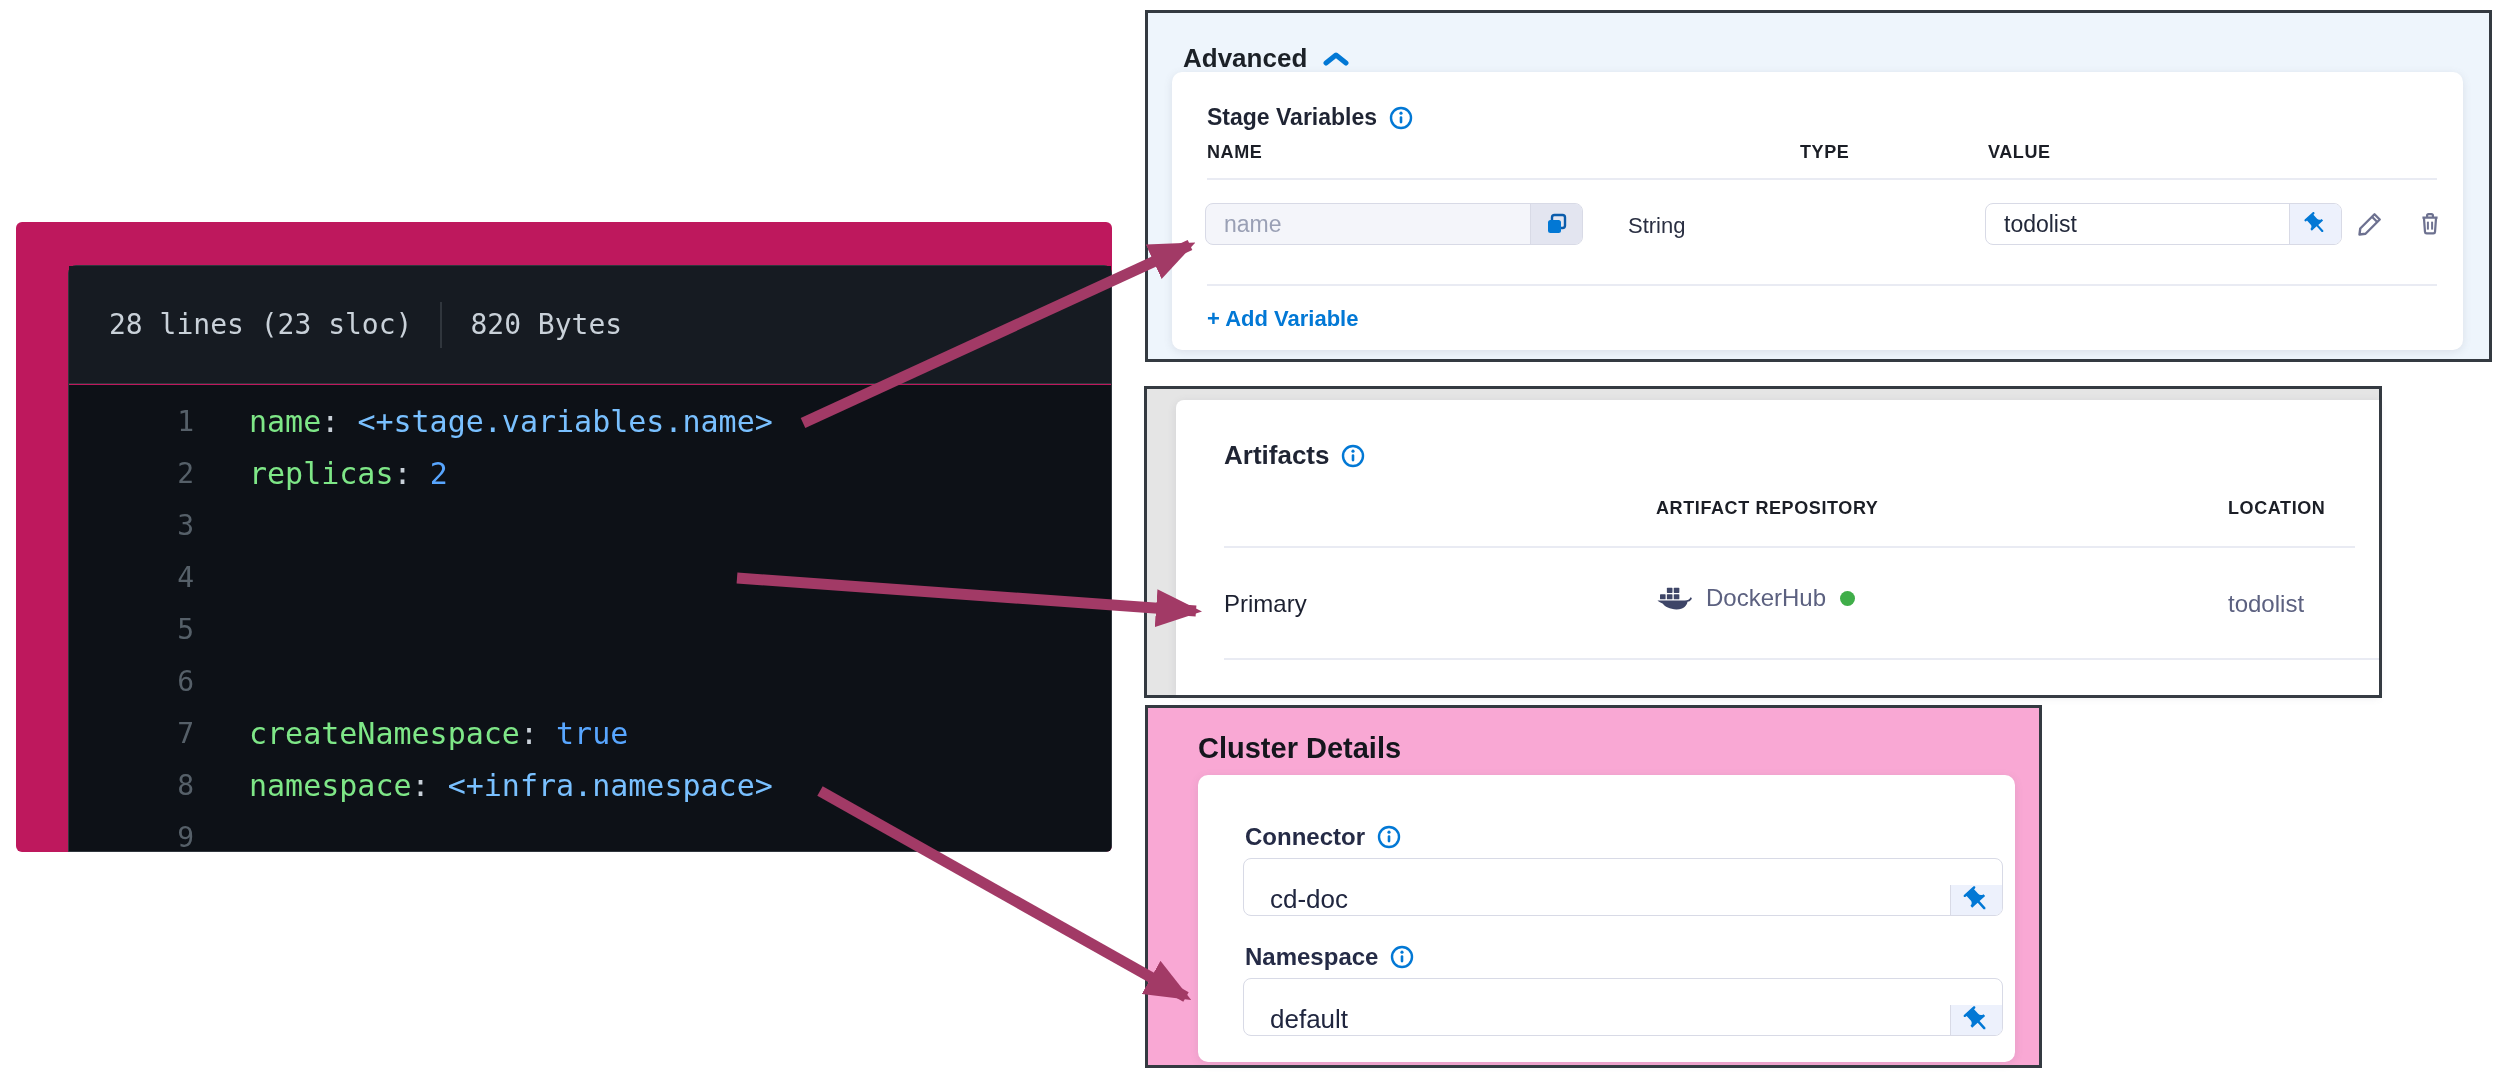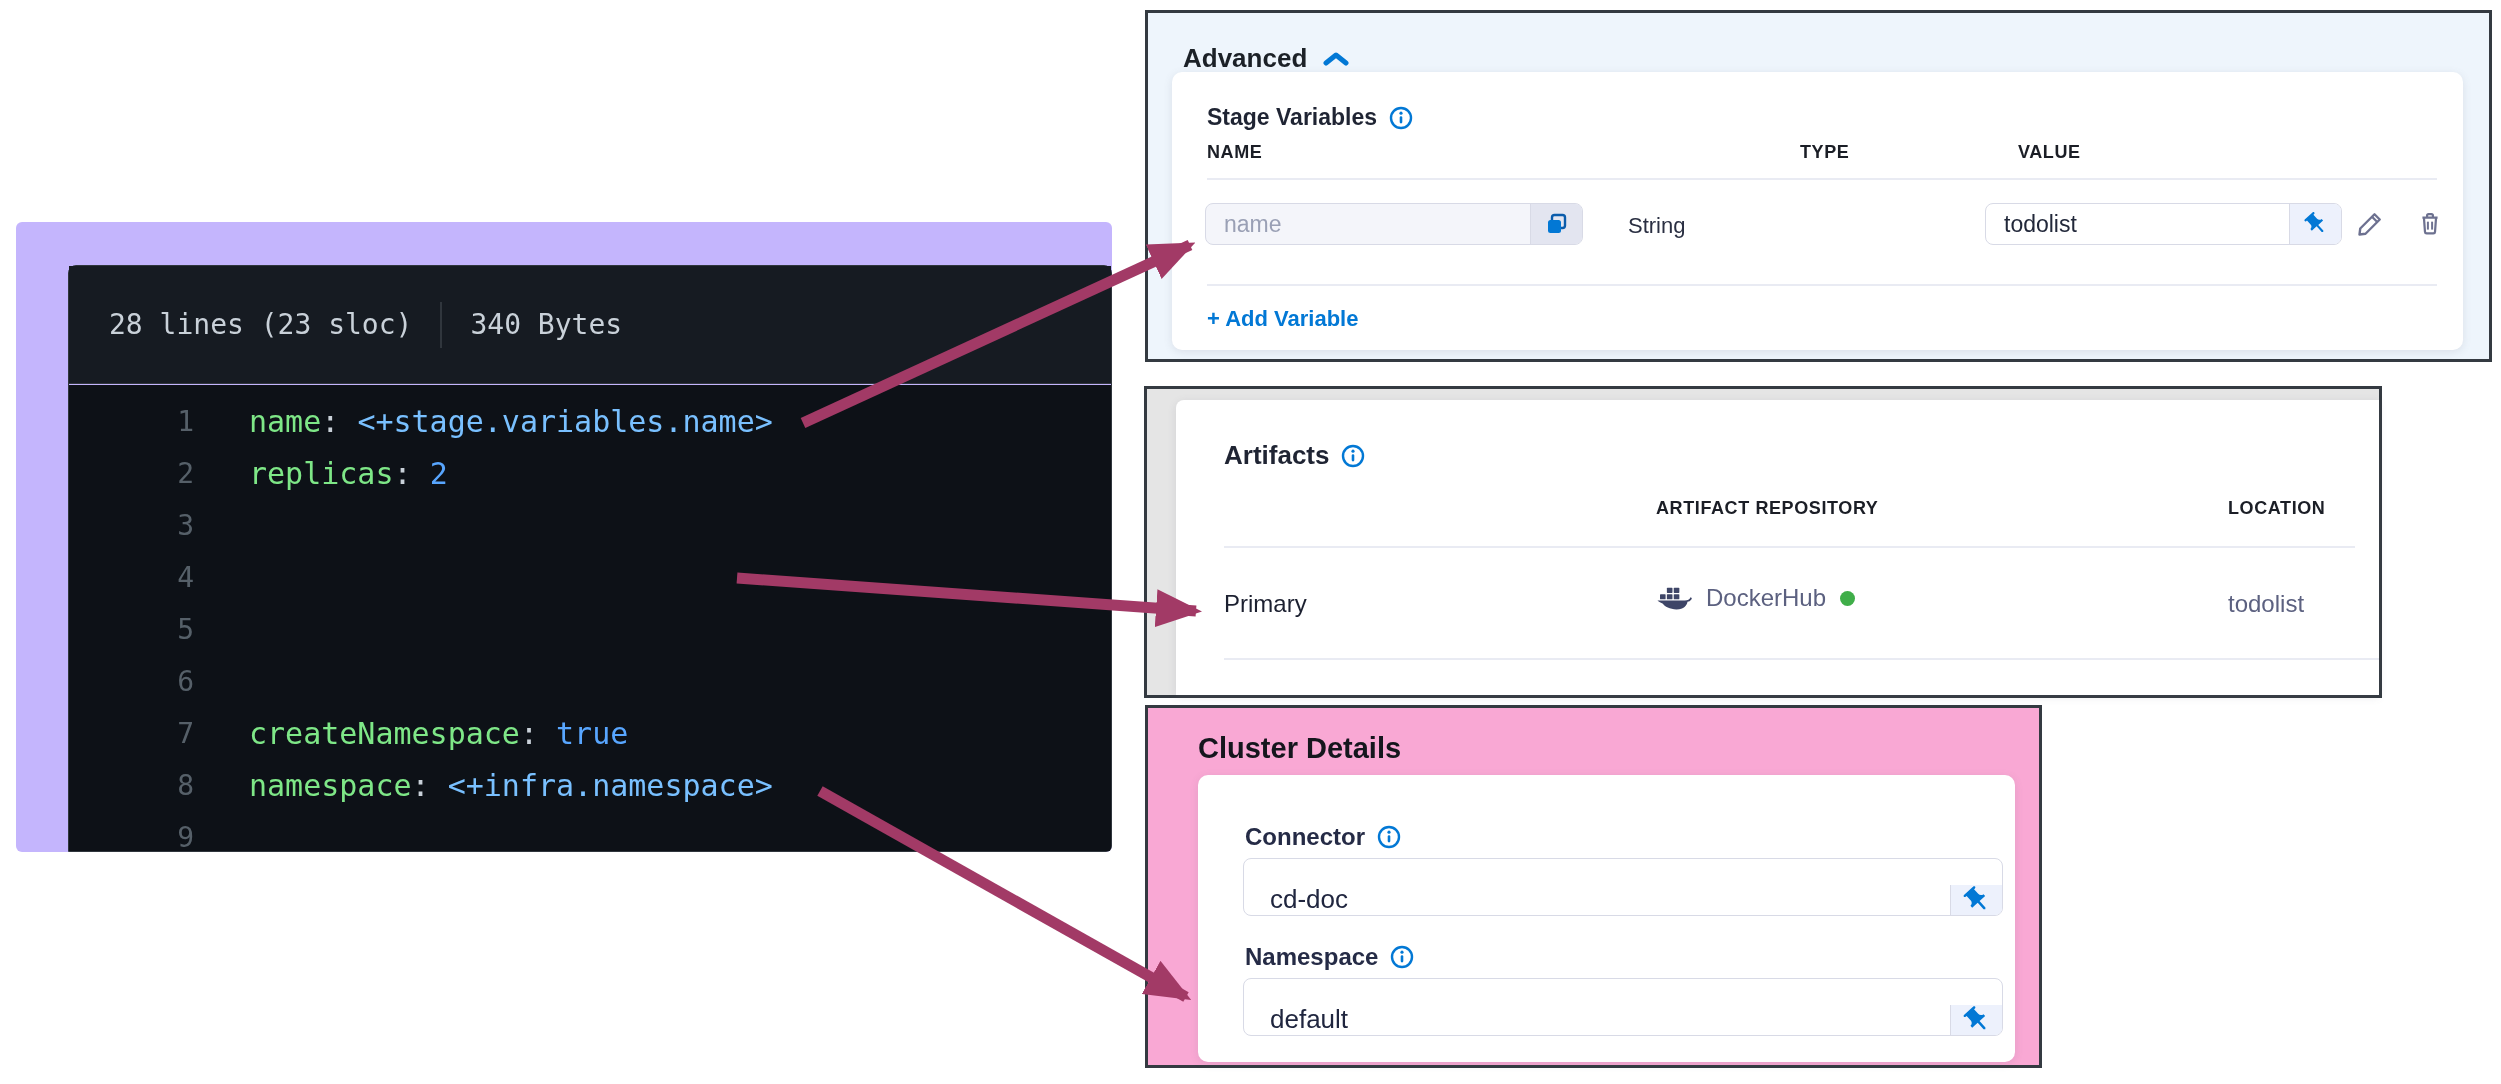--- a/index.html
+++ b/index.html
@@ -2,21 +2,21 @@
 <html><head>
 <meta charset="utf-8">
 <style>
   * { margin:0; padding:0; box-sizing:border-box; }
   html,body { background:#ffffff; }
   body { font-family:"Liberation Sans","DejaVu Sans",sans-serif; }
   .stage { position:relative; width:2501px; height:1084px; background:#fff; overflow:hidden; }
 
   
   .codeblock { position:absolute; left:16px; top:222px; width:1096px; height:630px;
-               background:#c4b5fd; border-radius:6px; overflow:hidden; }
+               background:#be185d; border-radius:6px; overflow:hidden; }
   .filebox { position:absolute; left:52px; top:43px; right:0; bottom:0;
              border:1px solid #30363d; border-radius:8px 8px 0 0; }
   .filehead { height:118px; background:#161b22; border-bottom:1px solid #30363d;
               display:flex; align-items:center; padding-left:40px;
               font-family:"DejaVu Sans Mono","Liberation Mono",monospace;
               font-size:28px; color:#c9d1d9; }
   .filehead .vdiv { width:2px; height:46px; background:#30363d; margin:0 28px; }
   .codearea { position:absolute; left:0; right:0; top:119px; bottom:0; background:#0d1117; padding-top:10px; }
   .cl { height:52px; display:flex; align-items:center;
         font-family:"DejaVu Sans Mono","Liberation Mono",monospace; font-size:30px; }
@@ -88,21 +88,21 @@
 </head>
 <body>
 
 <div class="stage">
 
   <section class="codeblock">
     <div class="filebox">
       <div class="filehead">
         <span>28 lines (23 sloc)</span>
         <span class="vdiv"></span>
-        <span>340 Bytes</span>
+        <span>820 Bytes</span>
       </div>
       <div class="codearea">
         <div class="cl">
           <span class="ln">1</span>
           <span class="ct"><span class="tok-key">name</span><span class="tok-punc">: </span><span class="tok-tpl">&lt;+stage.variables.name&gt;</span></span>
         </div>
         <div class="cl">
           <span class="ln">2</span>
           <span class="ct"><span class="tok-key">replicas</span><span class="tok-punc">: </span><span class="tok-num">2</span></span>
         </div>
@@ -144,21 +144,21 @@
       <div class="seclabel" style="left:35px; top:32px; font-size:23px;">
         <span>Stage Variables</span>
         <svg class="info-ic" viewBox="0 0 24 24">
             <circle cx="12" cy="12" r="10" fill="none" stroke="#0278d5" stroke-width="2.4"></circle>
             <circle cx="12" cy="7.2" r="1.6" fill="#0278d5"></circle>
             <rect x="10.7" y="10.2" width="2.6" height="7.2" rx="1.3" fill="#0278d5"></rect>
           </svg>
       </div>
       <span class="collabel" style="left:35px; top:70px;">NAME</span>
       <span class="collabel" style="left:628px; top:70px;">TYPE</span>
-      <span class="collabel" style="left:816px; top:70px;margin-left:30px;">VALUE</span>
+      <span class="collabel" style="left:816px; top:70px;">VALUE</span>
       <div class="sep" style="left:35px; right:26px; top:106px;"></div>
 
       <div class="inputwrap wrap-disabled" style="left:33px; top:131px; width:378px; height:42px;">
         <input type="text" placeholder="name" style="">
         <span class="seg copy-seg">
           <svg width="24" height="24" viewBox="0 0 24 24">
               <rect x="7" y="3" width="13" height="13" rx="2.5" fill="none" stroke="#0b5cab" stroke-width="2.4"></rect>
               <rect x="3" y="8" width="13" height="13" rx="2.5" fill="#0278d5"></rect>
             </svg>
         </span>

